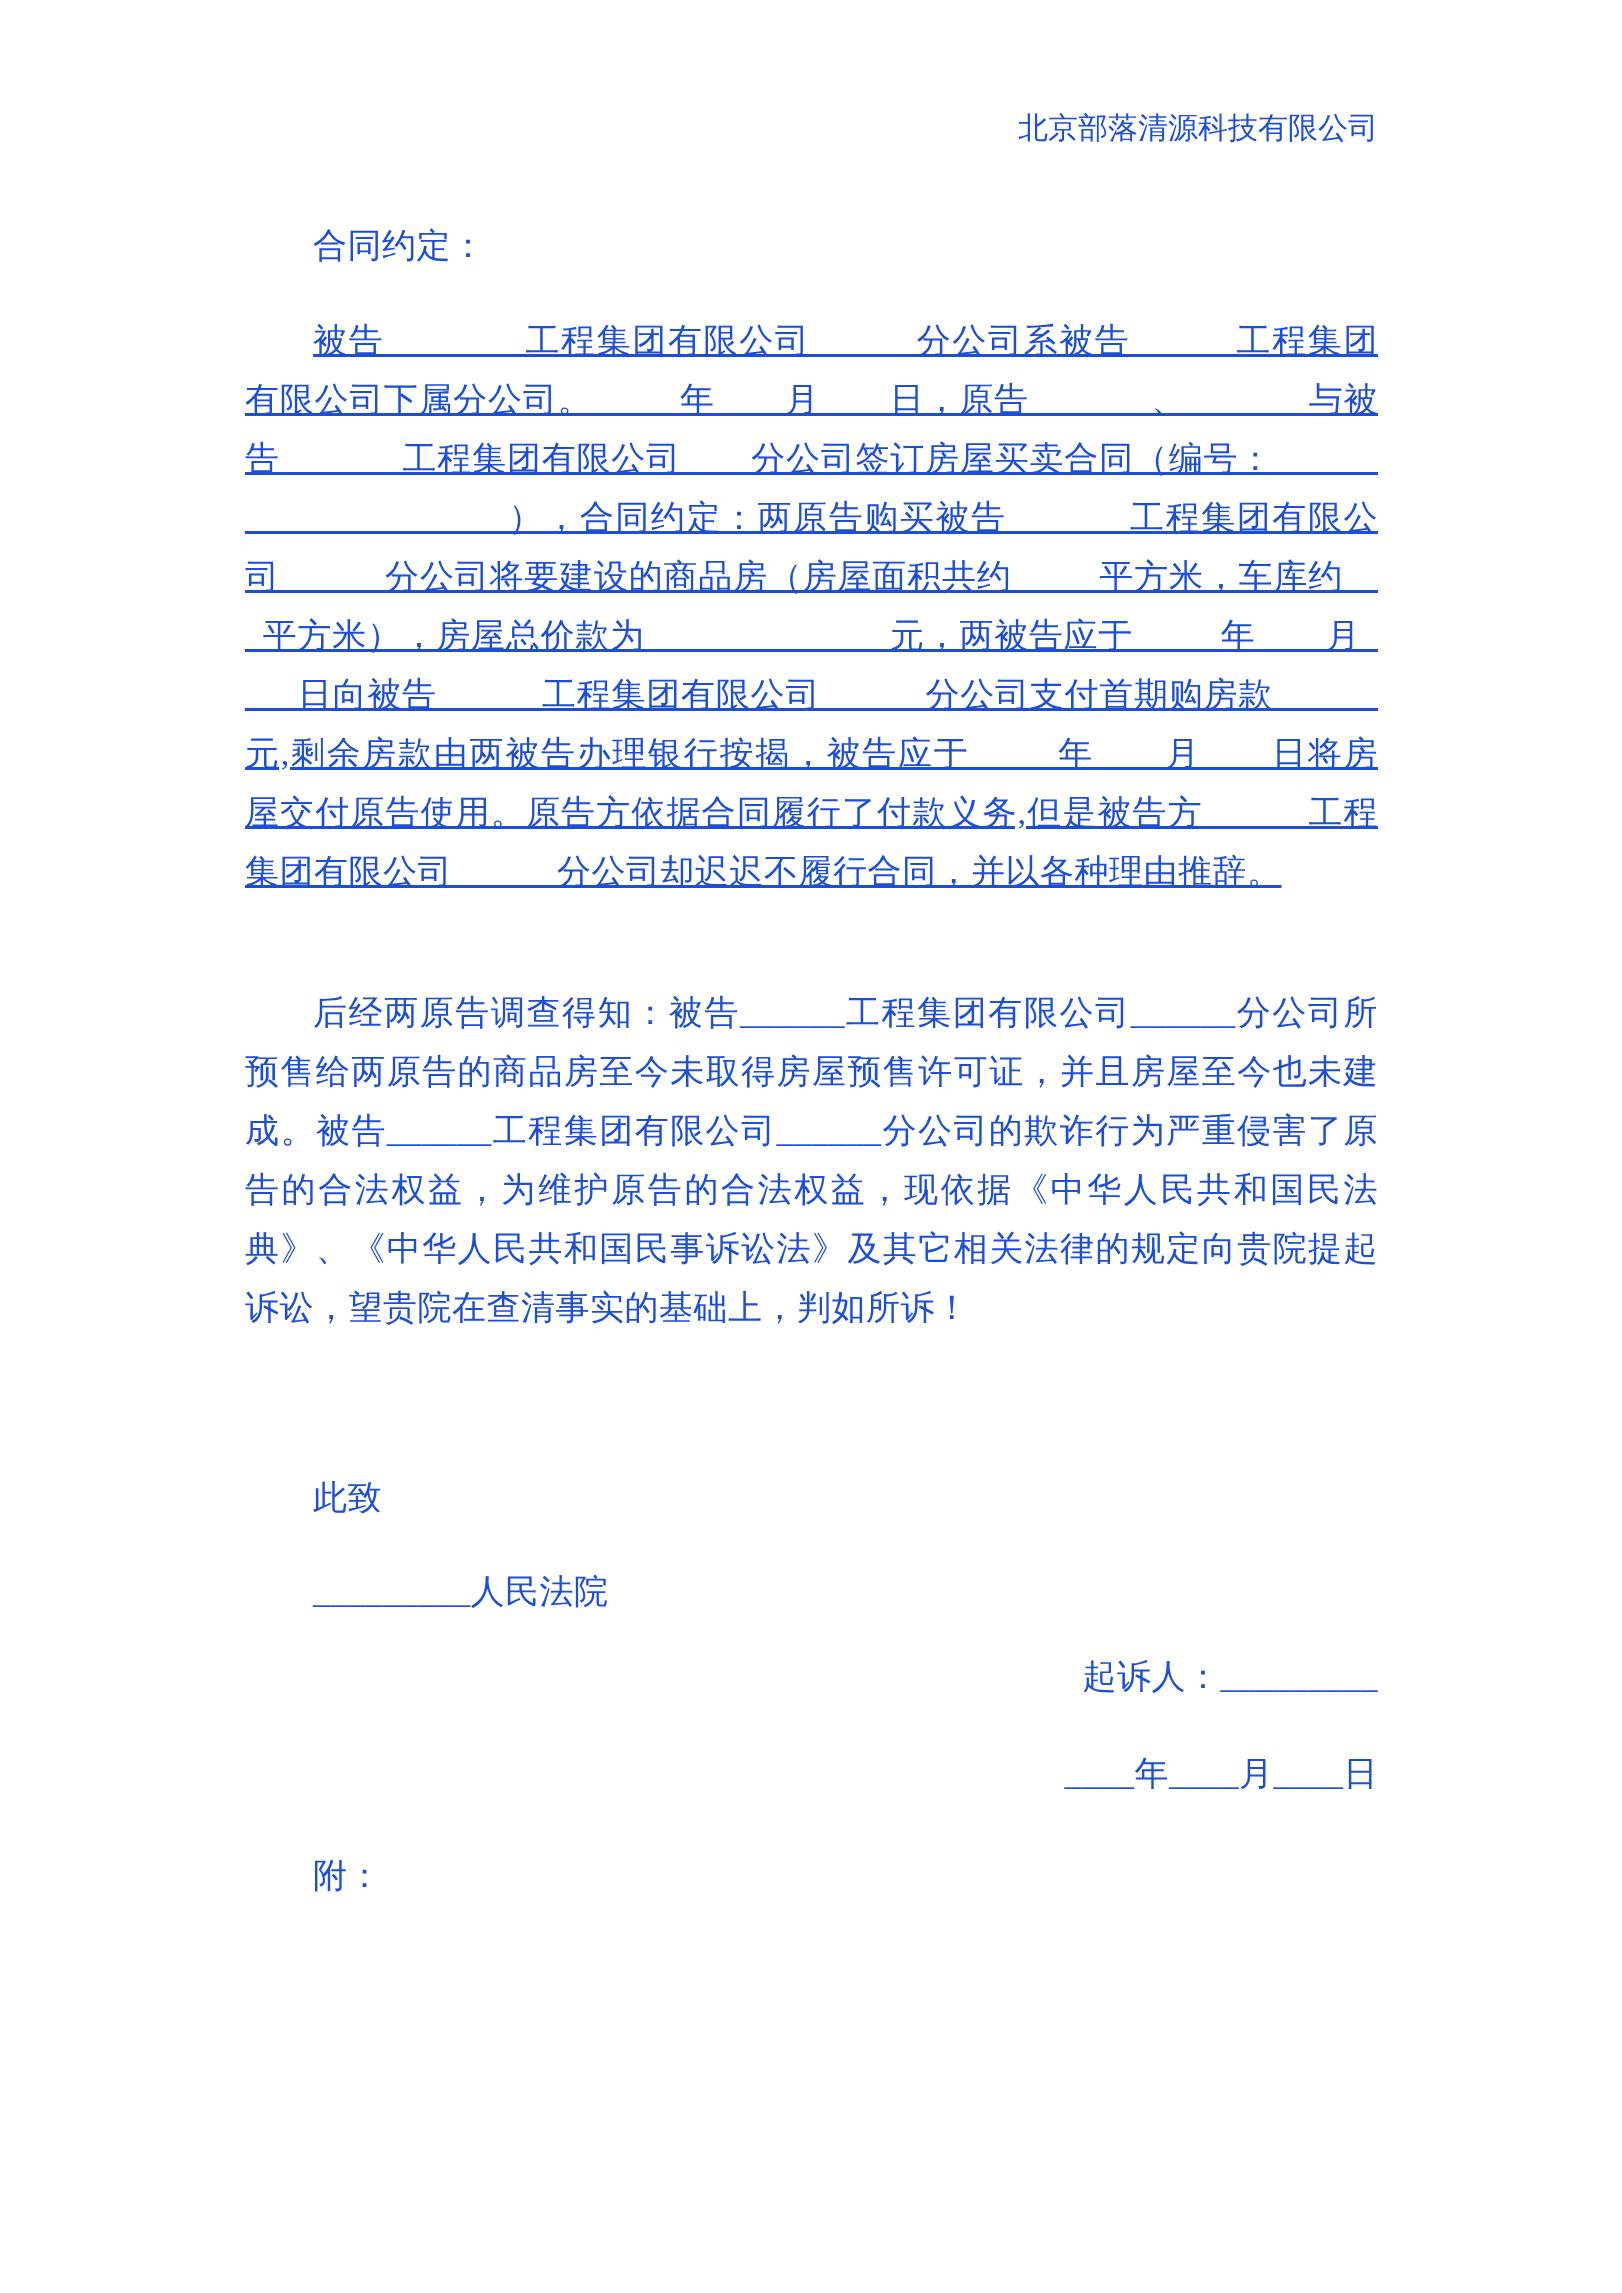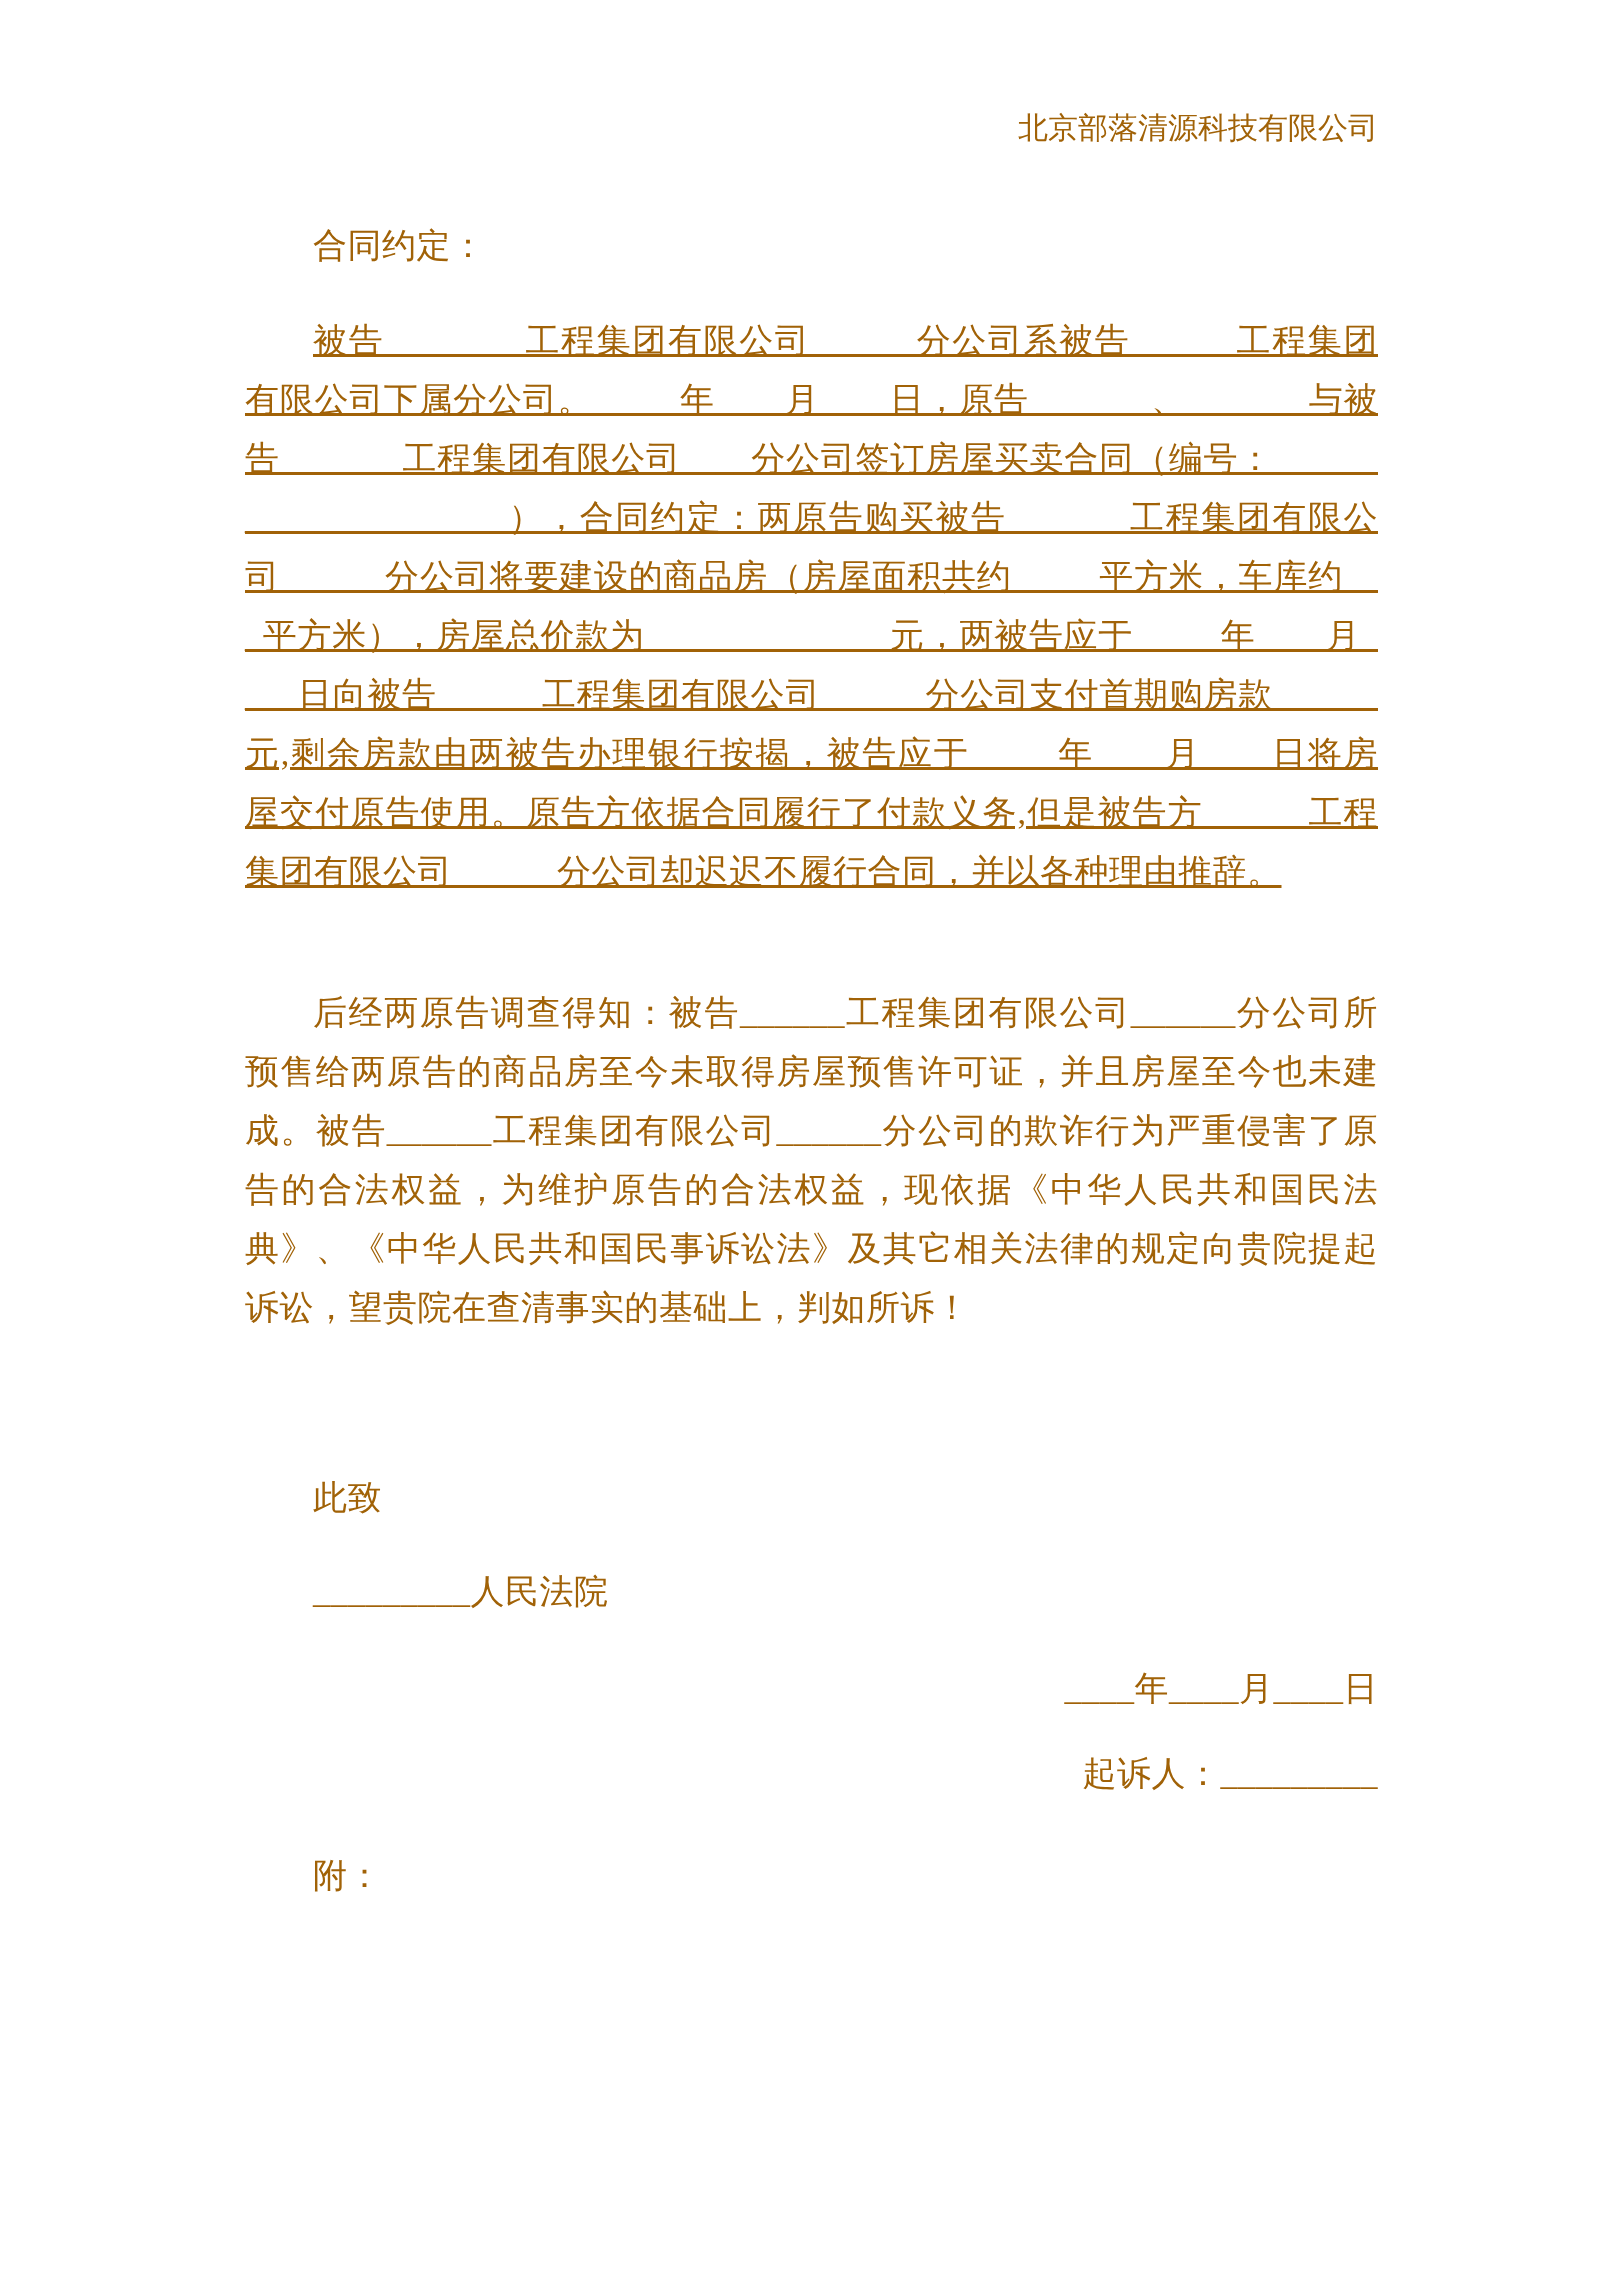--- a/index.html
+++ b/index.html
@@ -6,21 +6,21 @@
     margin: 0;
     padding: 0;
     background: #ffffff;
   }
   .page {
     position: relative;
     width: 1623px;
     height: 2150px;
     margin: 0 auto;
     background: #ffffff;
-    color: #a16207;
+    color: #1d4ed8;
     box-sizing: border-box;
     padding: 98px 245px 0 245px;
     font-family: "Liberation Serif", "DejaVu Serif", serif;
     overflow: hidden;
   }
   .hdr {
     font-size: 30px;
     line-height: 59px;
     text-align: right;
     white-space: nowrap;
@@ -56,21 +56,21 @@
   <div class="para indent mt-facts-h">合同约定：</div>
 
   <div class="para indent mt-p1">被告________工程集团有限公司______分公司系被告______工程集团有限公司下属分公司。_____年____月____日，原告_______、_______与被告_______工程集团有限公司____分公司签订房屋买卖合同（编号：_____________________），合同约定：两原告购买被告_______工程集团有限公司______分公司将要建设的商品房（房屋面积共约_____平方米，车库约___平方米），房屋总价款为______________元，两被告应于_____年____月____日向被告______工程集团有限公司______分公司支付首期购房款______元,剩余房款由两被告办理银行按揭，被告应于_____年____月____日将房屋交付原告使用。原告方依据合同履行了付款义务,但是被告方______工程集团有限公司______分公司却迟迟不履行合同，并以各种理由推辞。</div>
 
   <div class="para indent mt-p2">后经两原告调查得知：被告______工程集团有限公司______分公司所预售给两原告的商品房至今未取得房屋预售许可证，并且房屋至今也未建成。被告______工程集团有限公司______分公司的欺诈行为严重侵害了原告的合法权益，为维护原告的合法权益，现依据《中华人民共和国民法典》、《中华人民共和国民事诉讼法》及其它相关法律的规定向贵院提起诉讼，望贵院在查清事实的基础上，判如所诉！</div>
 
   <div class="para indent mt-salute">此致</div>
 
   <div class="para indent mt-court">_________人民法院</div>
 
+  <div class="para right mt-sign">起诉人：_________</div>
+
   <div class="para right mt-date">____年____月____日</div>
-
-  <div class="para right mt-sign">起诉人：_________</div>
 
   <div class="para indent mt-attach">附：</div>
 
 
 </div>
 
 
 </body></html>

